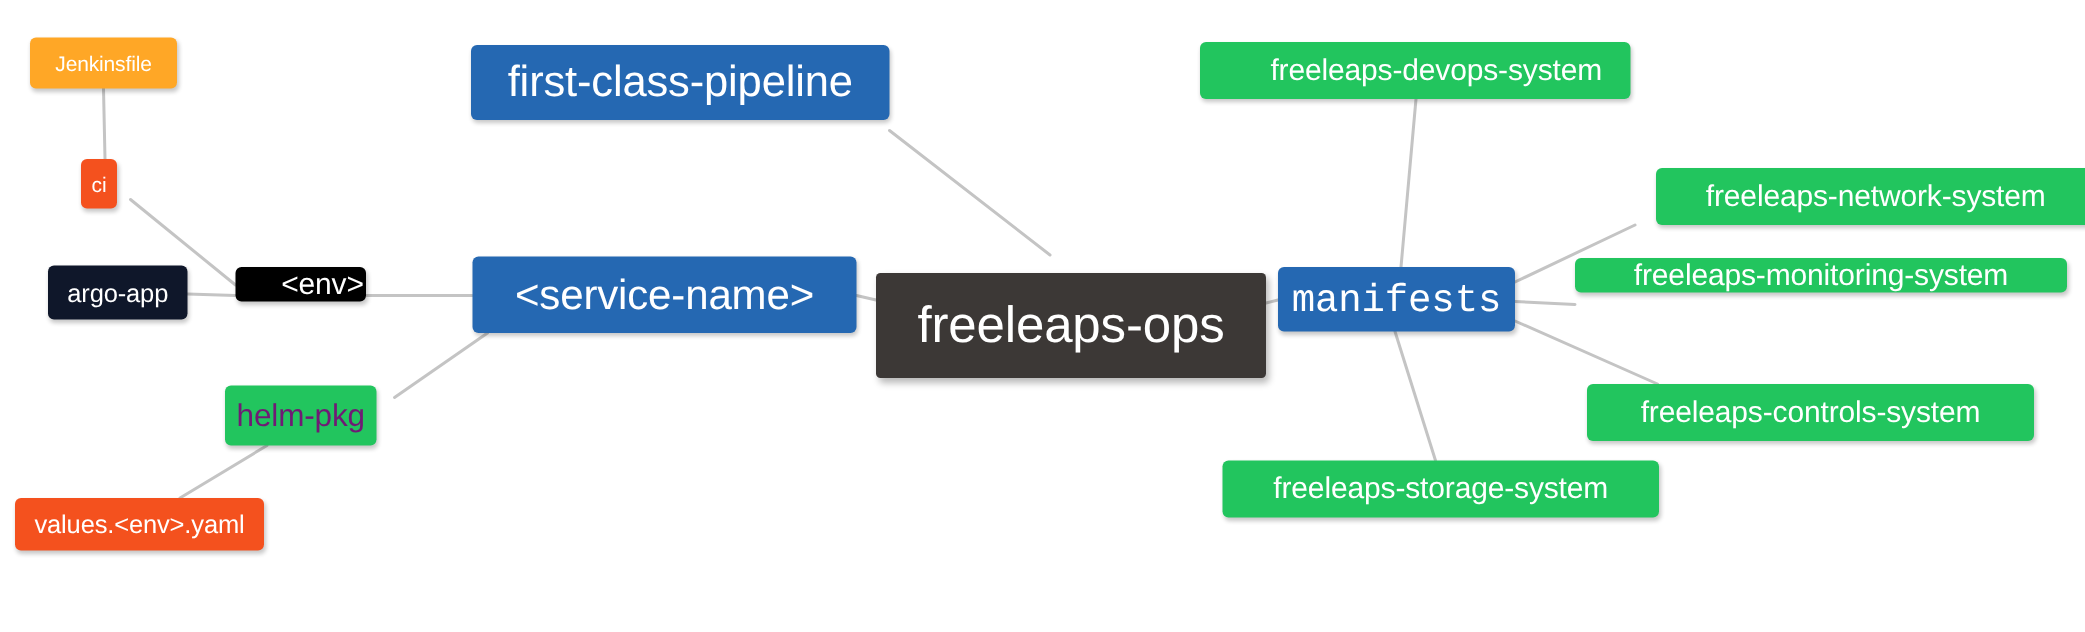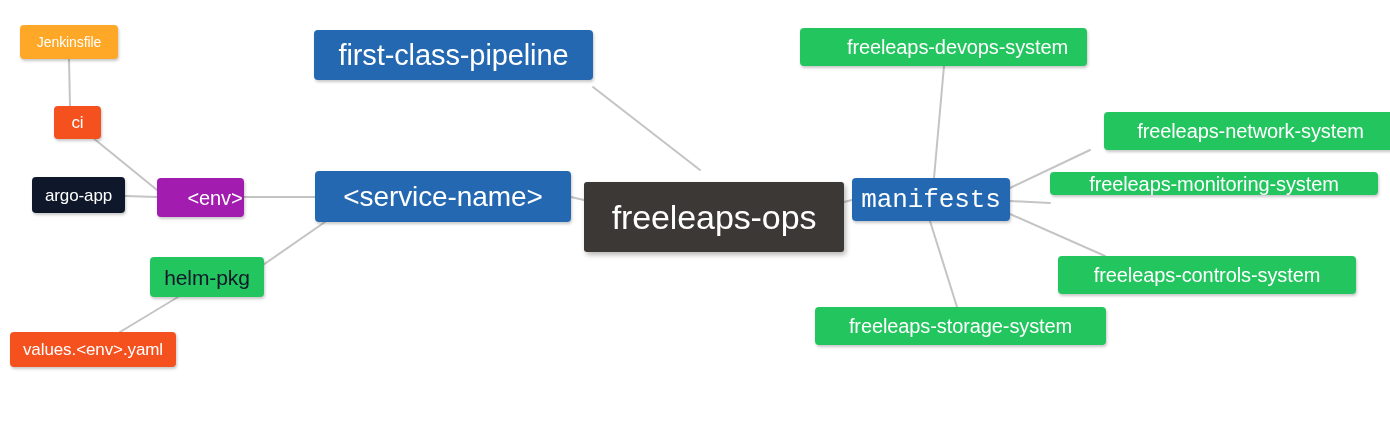--- a/index.html
+++ b/index.html
@@ -62,30 +62,30 @@
       <line x1="934" y1="178" x2="944" y2="66" stroke="#c4c4c4" stroke-width="2" stroke-linecap="round"></line>
       <line x1="1010" y1="188" x2="1090" y2="150" stroke="#c4c4c4" stroke-width="2" stroke-linecap="round"></line>
       <line x1="1010" y1="201" x2="1050" y2="203" stroke="#c4c4c4" stroke-width="2" stroke-linecap="round"></line>
       <line x1="1010" y1="214" x2="1105" y2="256" stroke="#c4c4c4" stroke-width="2" stroke-linecap="round"></line>
       <line x1="930" y1="221" x2="957" y2="307" stroke="#c4c4c4" stroke-width="2" stroke-linecap="round"></line>
     </svg>
   <div id="node-layer">
       <div class="node" style="left: 20px; top: 25px; width: 98px; height: 34px; background: rgb(255, 167, 38); font-size: 14px; color: rgb(255, 255, 255);">
         <span>Jenkinsfile</span>
       </div>
-      <div class="node" style="left: 54px; top: 106px; width: 47px; height: 33px; background: rgb(244, 81, 30); font-size: 17px; color: rgb(255, 255, 255);">
+      <div class="node" style="left: 54px; top: 106px; width: 24px; height: 33px; background: rgb(244, 81, 30); font-size: 14px; color: rgb(255, 255, 255);">
         <span>ci</span>
       </div>
       <div class="node" style="left: 32px; top: 177px; width: 93px; height: 36px; background: #0f172a; font-size: 17px; color: rgb(255, 255, 255);">
         <span>argo-app</span>
       </div>
-      <div class="node" style="left: 157px; top: 178px; width: 87px; height: 39px; background: #a21caf; font-size: 20px; color: rgb(255, 255, 255); padding-left: 39px;">
+      <div class="node" style="left: 157px; top: 178px; width: 87px; height: 23px; background: #000000; font-size: 20px; color: rgb(255, 255, 255); padding-left: 39px;">
         <span>&lt;env&gt;</span>
       </div>
-      <div class="node" style="left: 150px; top: 257px; width: 114px; height: 40px; background: rgb(34, 197, 94); font-size: 21px; color: #0f172a;">
+      <div class="node" style="left: 150px; top: 257px; width: 101px; height: 40px; background: rgb(34, 197, 94); font-size: 21px; color: #701a75;">
         <span>helm-pkg</span>
       </div>
       <div class="node" style="left: 10px; top: 332px; width: 166px; height: 35px; background: rgb(244, 81, 30); font-size: 17px; color: rgb(255, 255, 255);">
         <span>values.&lt;env&gt;.yaml</span>
       </div>
       <div class="node" style="left: 314px; top: 30px; width: 279px; height: 50px; background: rgb(37, 104, 178); font-size: 29px; color: rgb(255, 255, 255);">
         <span>first-class-pipeline</span>
       </div>
       <div class="node" style="left: 315px; top: 171px; width: 256px; height: 51px; background: rgb(37, 104, 178); font-size: 28px; color: rgb(255, 255, 255);">
         <span>&lt;service-name&gt;</span>

